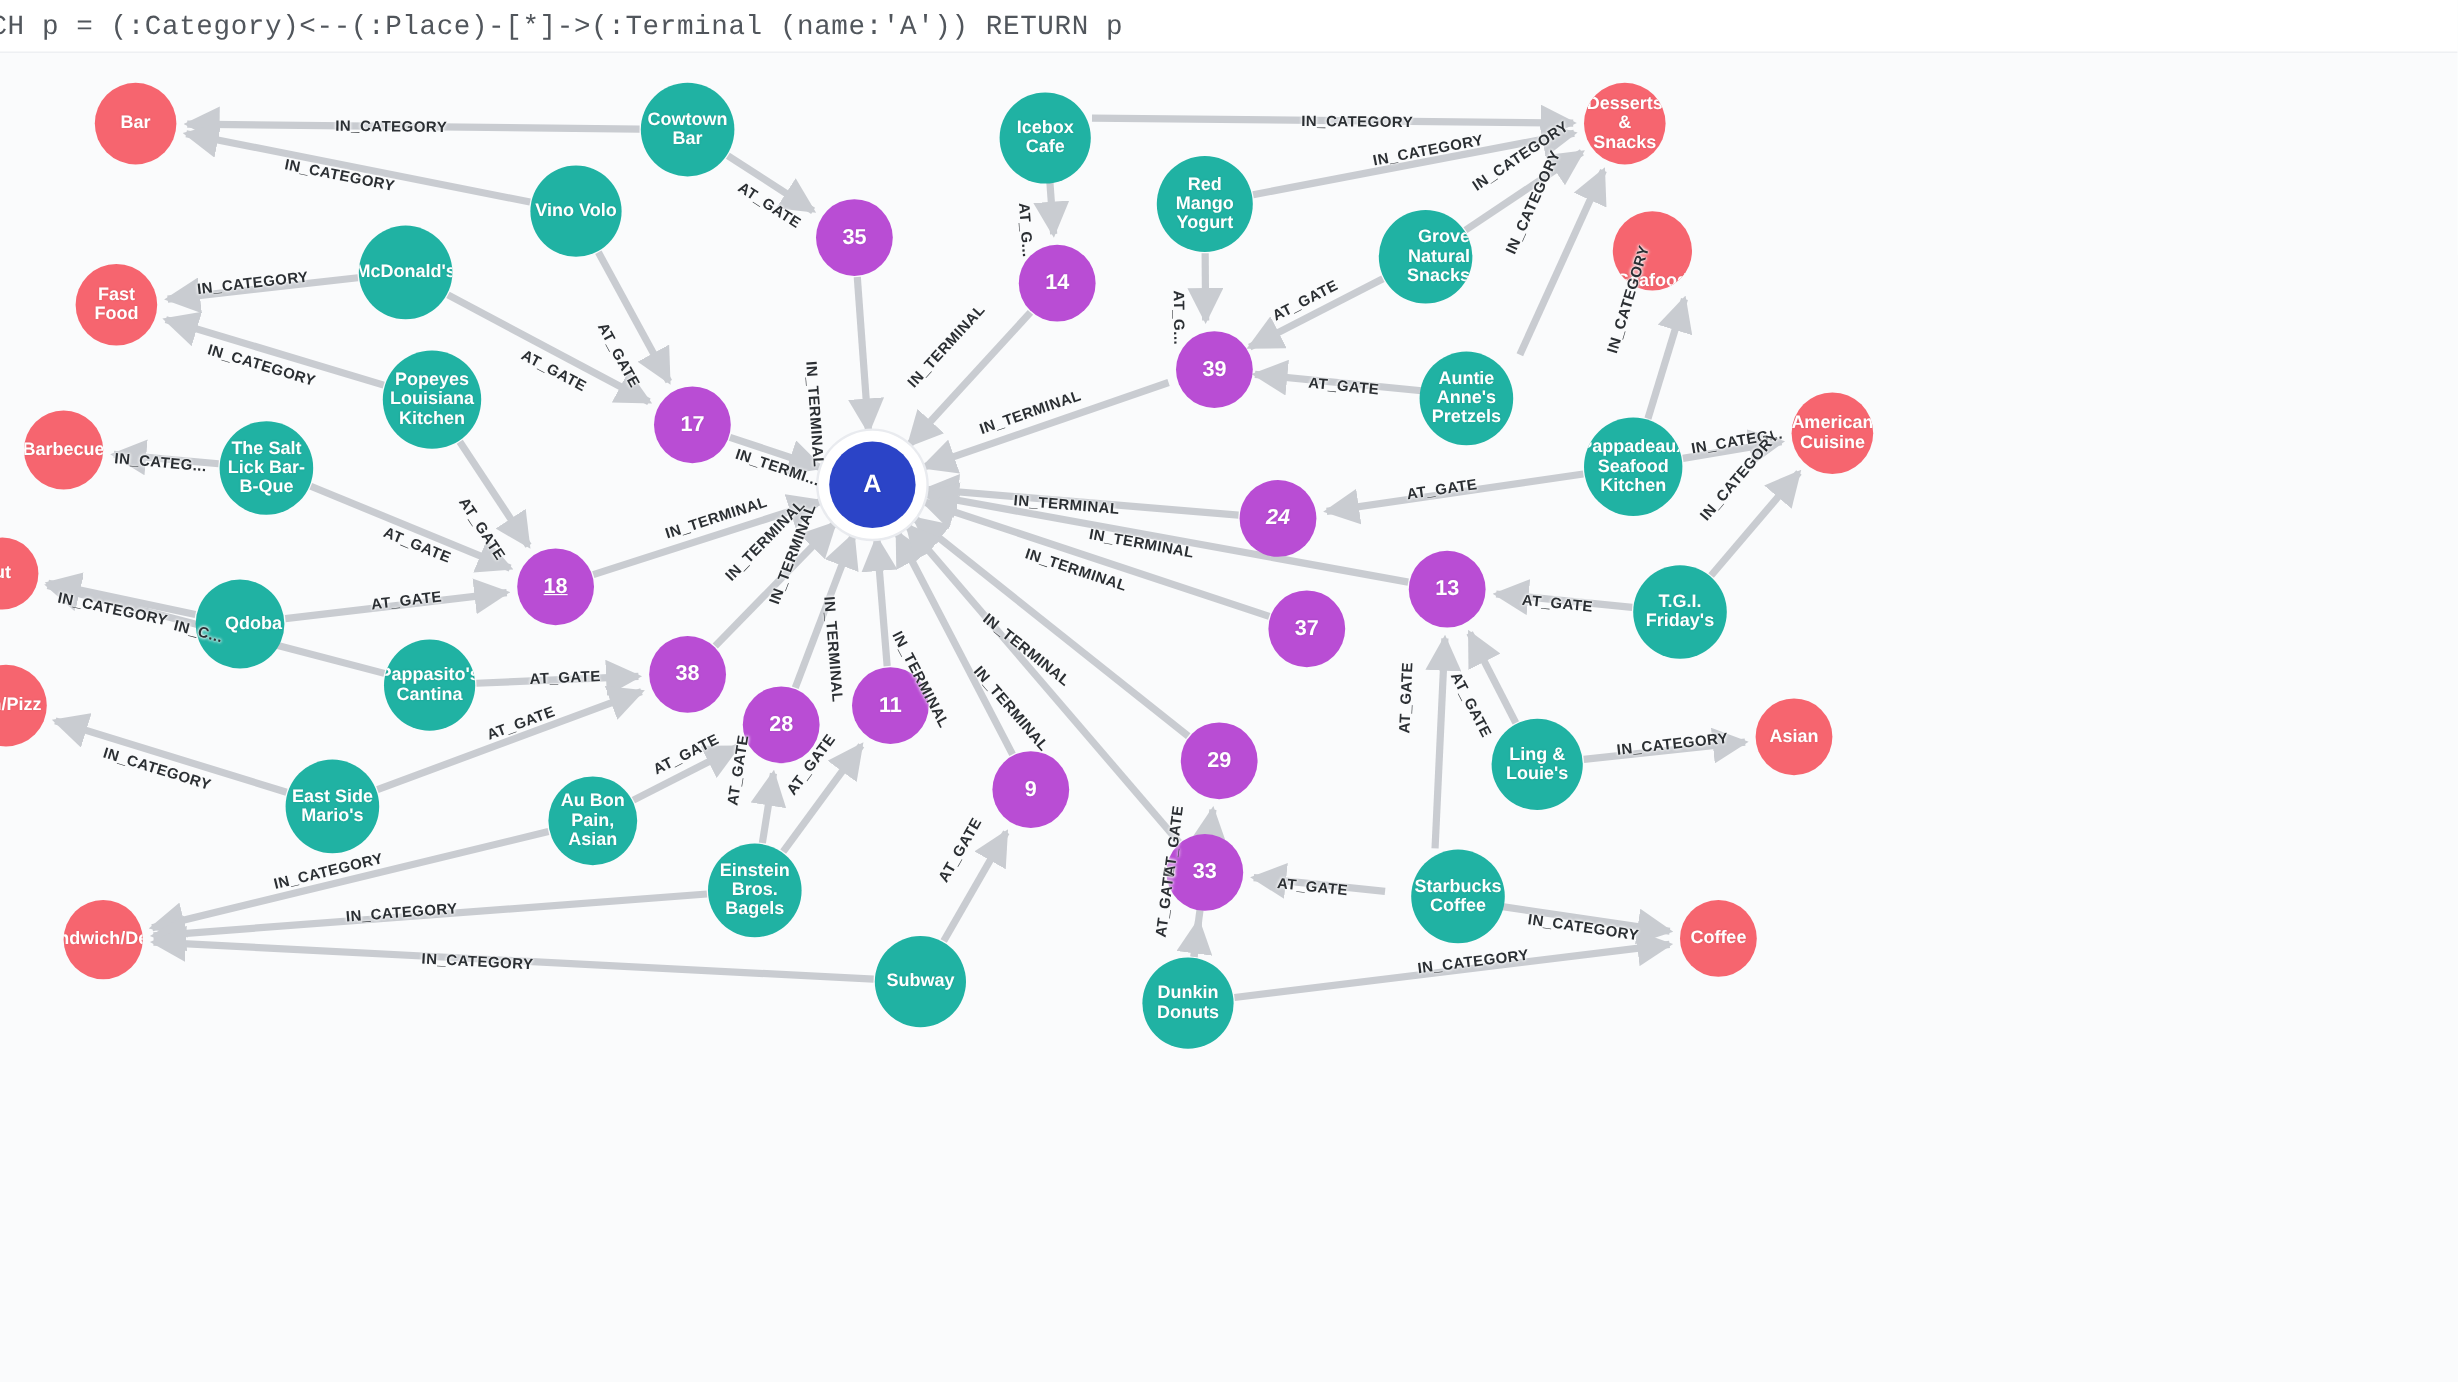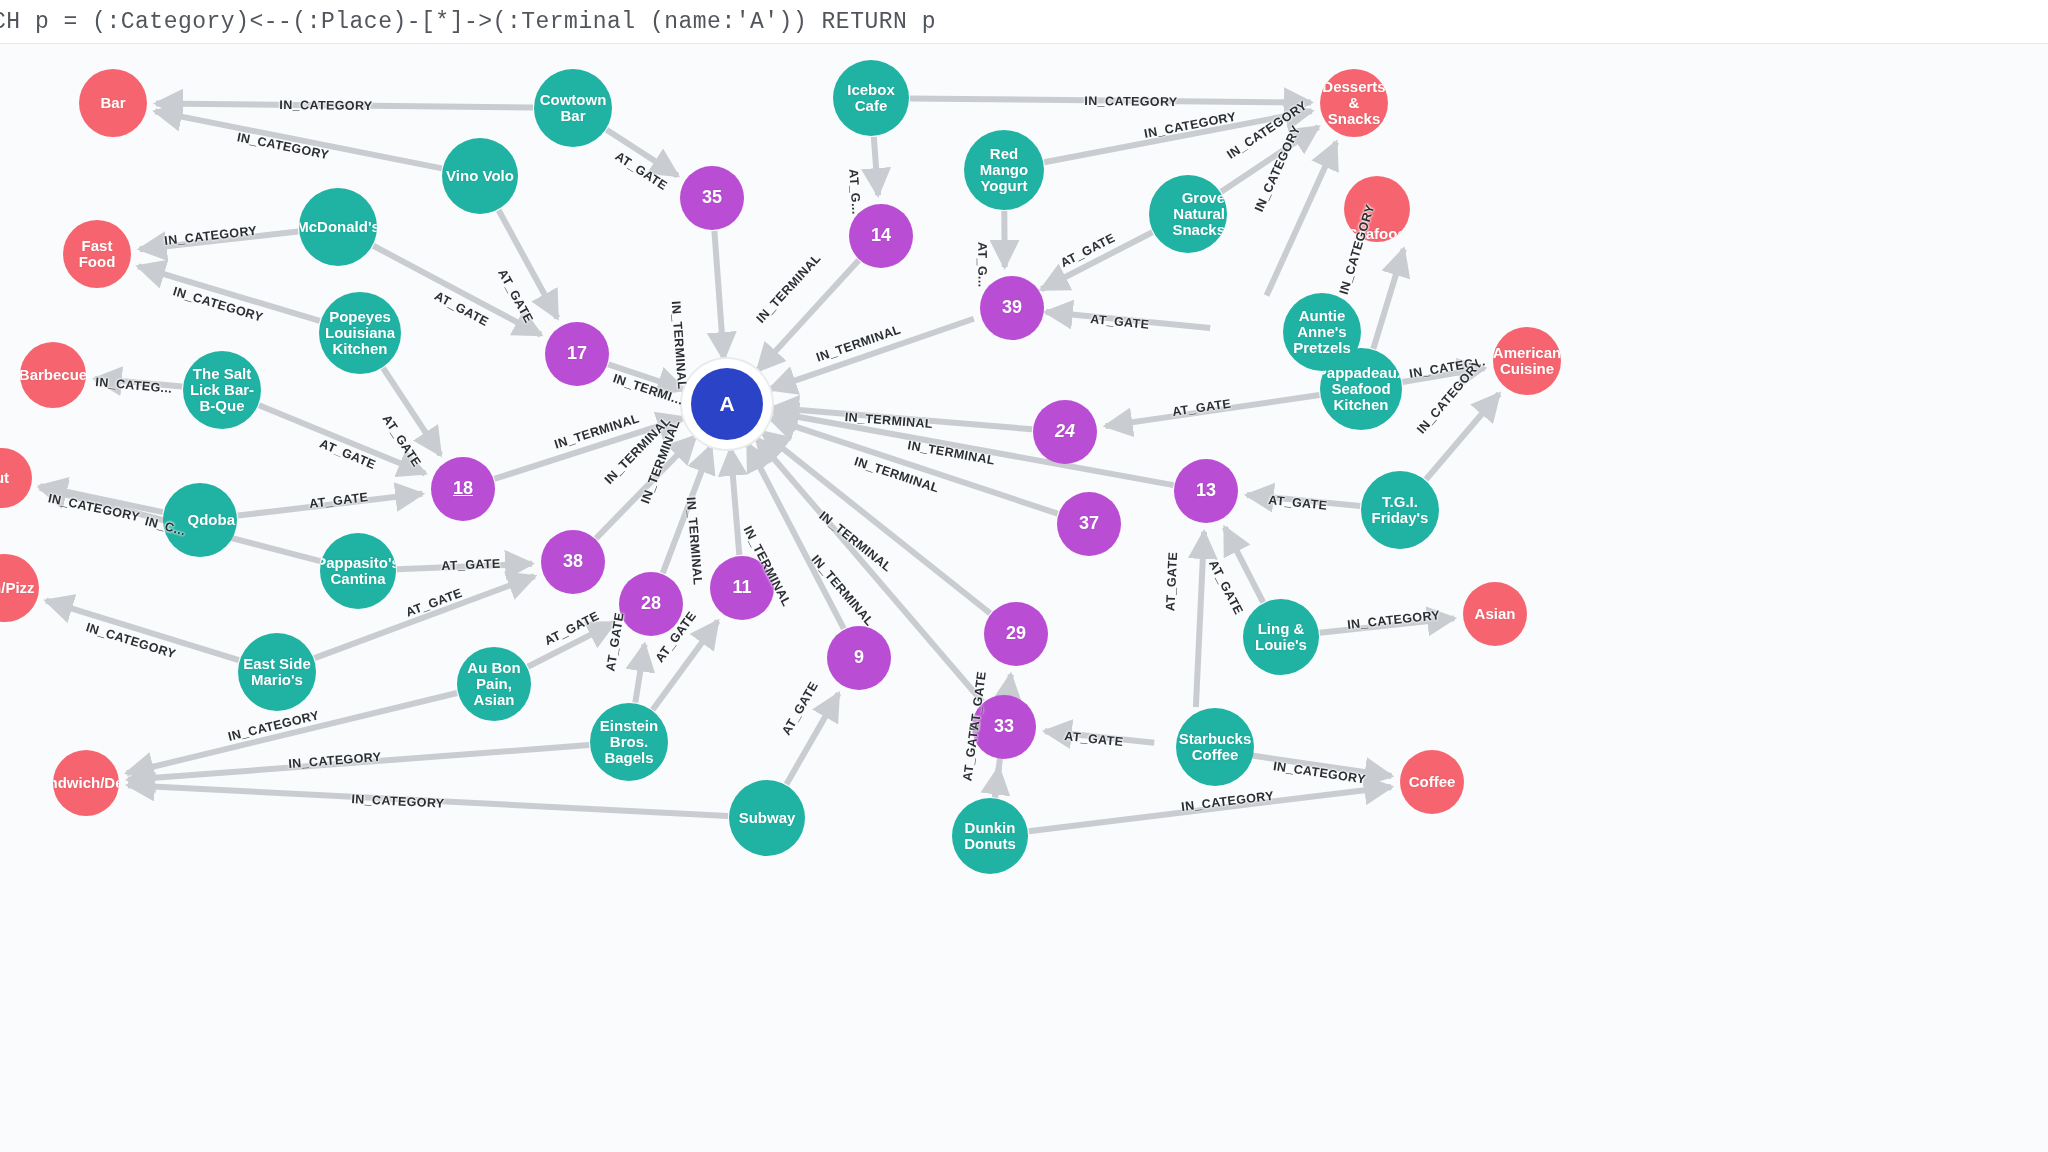--- a/index.html
+++ b/index.html
@@ -225,30 +225,30 @@
         </div>
         <div class="node place" style="left: 1243px; top: 555px; width: 76px; height: 76px;">
           <span class="nlabel">Ling &amp; Louie's</span>
         </div>
         <div class="node place" style="left: 1361px; top: 427px; width: 78px; height: 78px;">
           <span class="nlabel">T.G.I. Friday's</span>
         </div>
         <div class="node place" style="left: 1320px; top: 304px; width: 82px; height: 82px;">
           <span class="nlabel">Pappadeaux Seafood Kitchen</span>
         </div>
-        <div class="node place" style="left: 1283px; top: 249px; width: 78px; height: 78px;">
+        <div class="node place" style="left: 1183px; top: 249px; width: 78px; height: 78px;">
           <span class="nlabel">Auntie Anne's Pretzels</span>
         </div>
         <div class="node place" style="left: 1149px; top: 131px; width: 78px; height: 78px; text-align: right;">
           <span class="nlabel">Grove Natural Snacks</span>
         </div>
         <div class="node place" style="left: 964px; top: 86px; width: 80px; height: 80px;">
           <span class="nlabel">Red Mango Yogurt</span>
         </div>
-        <div class="node place" style="left: 833px; top: 16px; width: 76px; height: 76px;">
+        <div class="node place" style="left: 833px; top: 33px; width: 76px; height: 76px;">
           <span class="nlabel">Icebox Cafe</span>
         </div>
         <div class="node gate" style="left: 680px; top: 122px; width: 64px; height: 64px;">
           <span class="nlabel">35</span>
         </div>
         <div class="node gate" style="left: 849px; top: 160px; width: 64px; height: 64px;">
           <span class="nlabel">14</span>
         </div>
         <div class="node gate" style="left: 980px; top: 232px; width: 64px; height: 64px;">
           <span class="nlabel">39</span>

